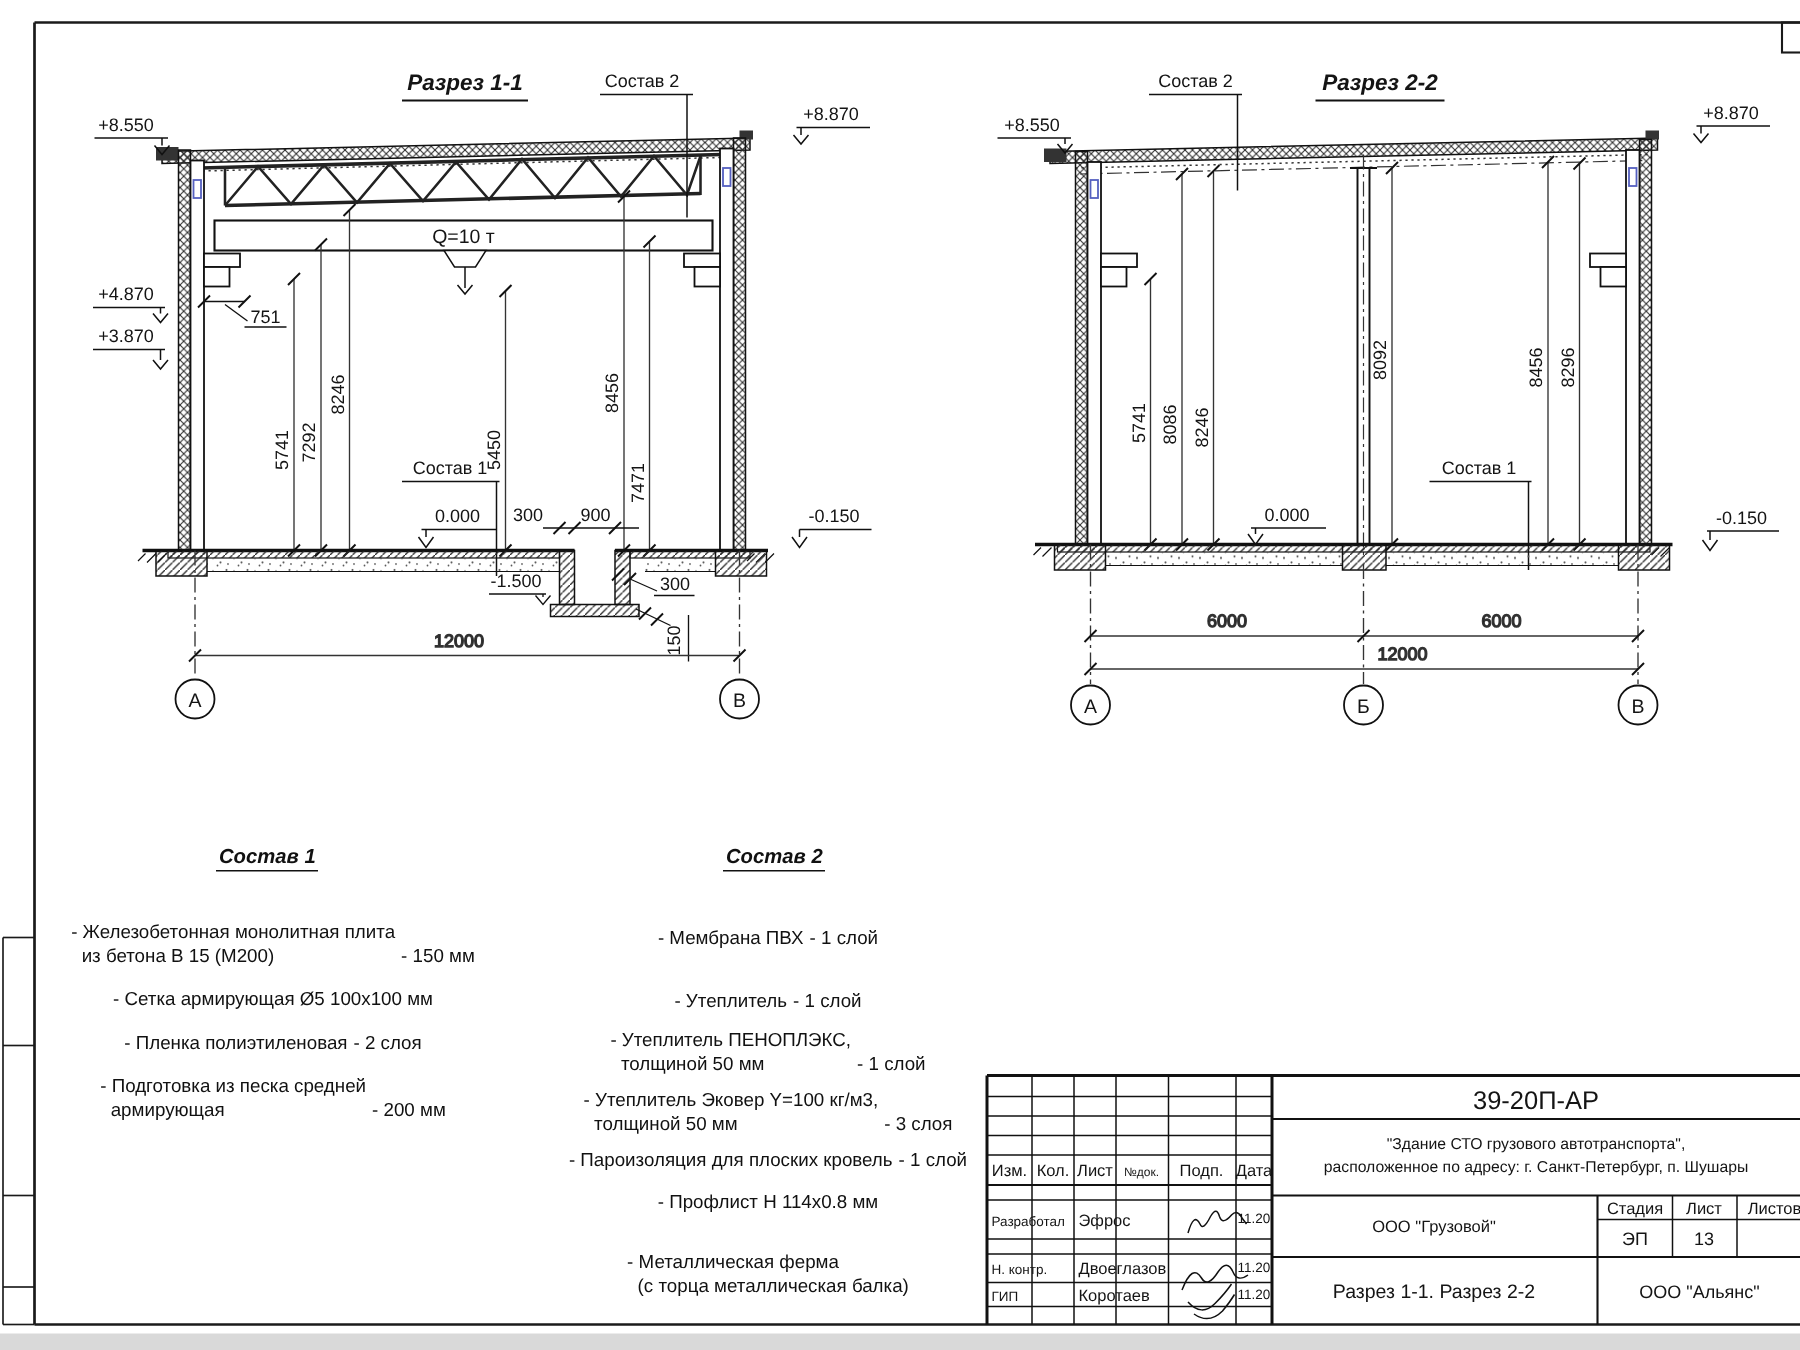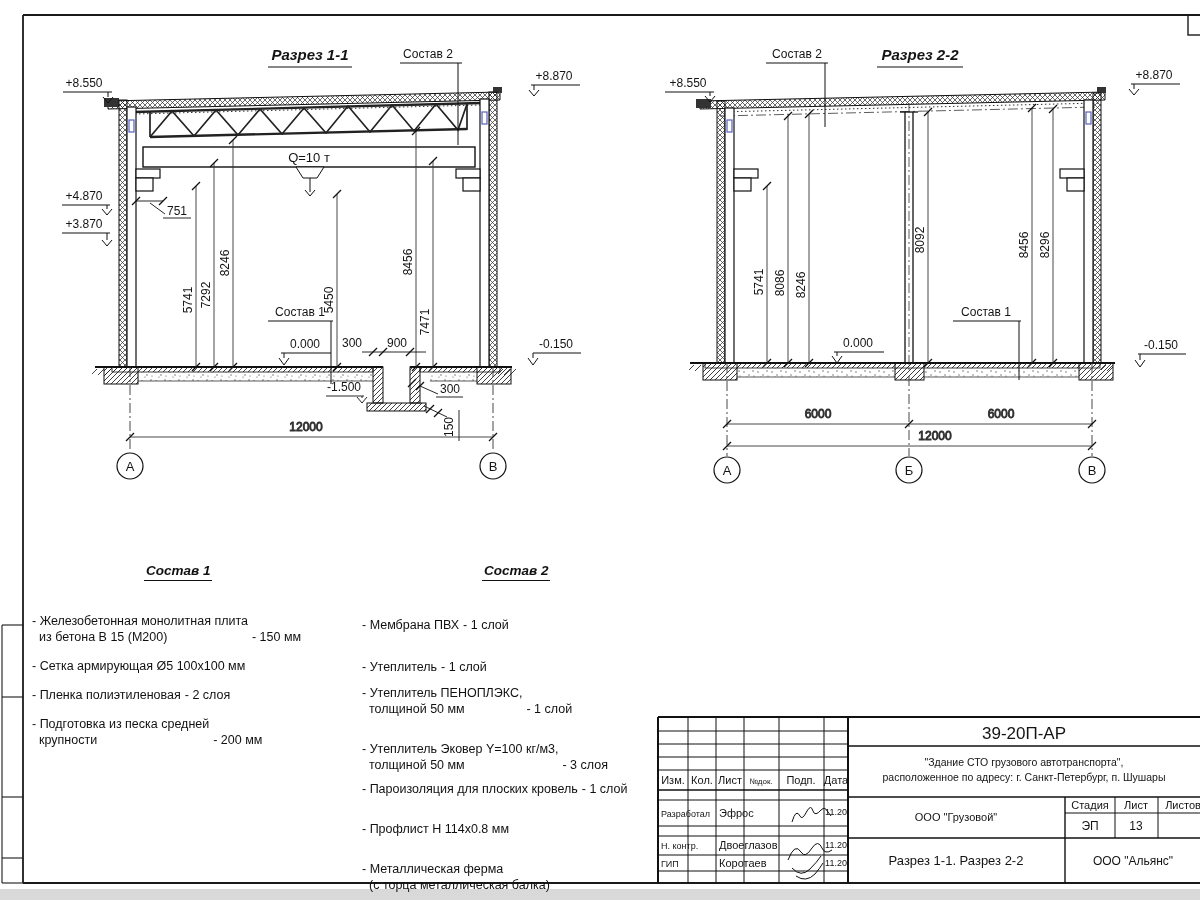--- a/index.html
+++ b/index.html
@@ -10,21 +10,21 @@
   svg text.big{font-size:15px;font-style:italic;font-weight:bold}
   svg text.doc{font-size:17px}
   svg text.sm{font-size:10.5px}
   svg text.xs{font-size:8px}
   svg text.t11{font-size:11px}
   svg text.t13{font-size:13px}
   svg text.t9{font-size:9px}
   .sost{position:absolute;font-size:12.5px;line-height:16px;color:#111}
   .sost .ttl{font-style:italic;font-weight:bold;font-size:13.5px;
              border-bottom:1.2px solid #111;display:inline-block;padding:0 2px 1px 2px}
-  .sost .item{display:flex;justify-content:flex-start;align-items:flex-end}
+  .sost .item{display:flex;justify-content:center;align-items:flex-end}
   .sost .lt{display:block}
   .sost .l2{display:block;padding-left:7px}
   .sost .qty{white-space:nowrap;flex:0 0 auto;padding-left:4px}
 </style>
 </head>
 <body>
 
 <svg class="draw" width="1200" height="900" viewBox="0 0 1200 900">
   <defs>
     <pattern id="xh" width="5" height="5" patternUnits="userSpaceOnUse">
@@ -442,49 +442,49 @@
   </div>
   <div class="item" style="margin-bottom:13px">
     <span class="lt">- Сетка армирующая Ø5 100х100 мм</span>
   </div>
   <div class="item" style="margin-bottom:13px">
     <span class="lt">- Пленка полиэтиленовая</span>
     <span class="qty">-  2 слоя</span>
   </div>
   <div class="item" style="">
     <span class="lt"><span>- Подготовка из песка средней</span>
-      <span class="l2">крупности</span></span>
+      <span class="l2">армирующая</span></span>
     <span class="qty">- 200 мм</span>
   </div>
 </div>
 
 <div class="sost" style="left:362px;top:563px;width:300px">
   <div style="margin-left:120px">
     <span class="ttl">Состав 2</span>
   </div>
   <div style="height:36px"></div>
   <div class="item" style="margin-bottom:26px">
     <span class="lt">- Мембрана ПВХ</span>
     <span class="qty">- 1 слой</span>
   </div>
   <div class="item" style="margin-bottom:10px">
     <span class="lt">- Утеплитель</span>
     <span class="qty">- 1 слой</span>
   </div>
-  <div class="item" style="margin-bottom:24px">
+  <div class="item" style="margin-bottom:8px">
     <span class="lt"><span>- Утеплитель ПЕНОПЛЭКС,</span>
       <span class="l2">толщиной 50 мм</span></span>
     <span class="qty">- 1 слой</span>
   </div>
   <div class="item" style="margin-bottom:8px">
     <span class="lt"><span>- Утеплитель Эковер Y=100 кг/м3,</span>
       <span class="l2">толщиной 50 мм</span></span>
     <span class="qty">- 3 слоя</span>
   </div>
-  <div class="item" style="margin-bottom:24px">
+  <div class="item" style="margin-bottom:12px">
     <span class="lt">- Пароизоляция для плоских кровель</span>
     <span class="qty">- 1 слой</span>
   </div>
   <div class="item" style="margin-bottom:24px">
     <span class="lt">- Профлист Н 114х0.8 мм</span>
   </div>
   <div class="item">
     <span class="lt"><span>- Металлическая ферма</span>
       <span class="l2">(с торца металлическая балка)</span></span>
   </div>

